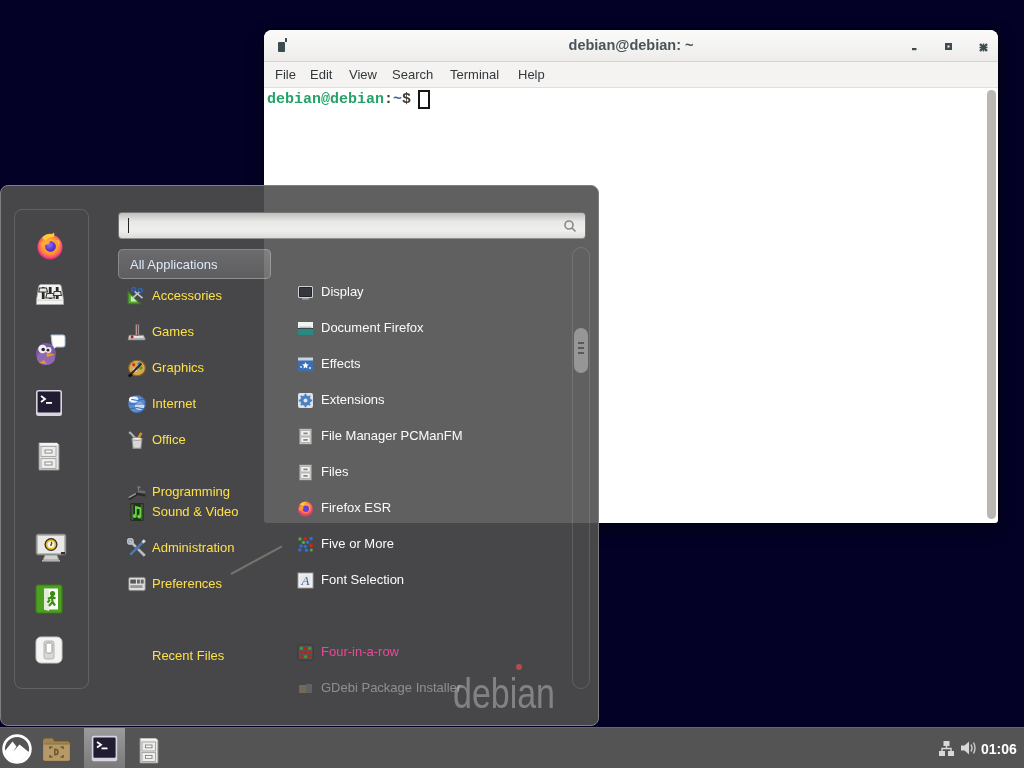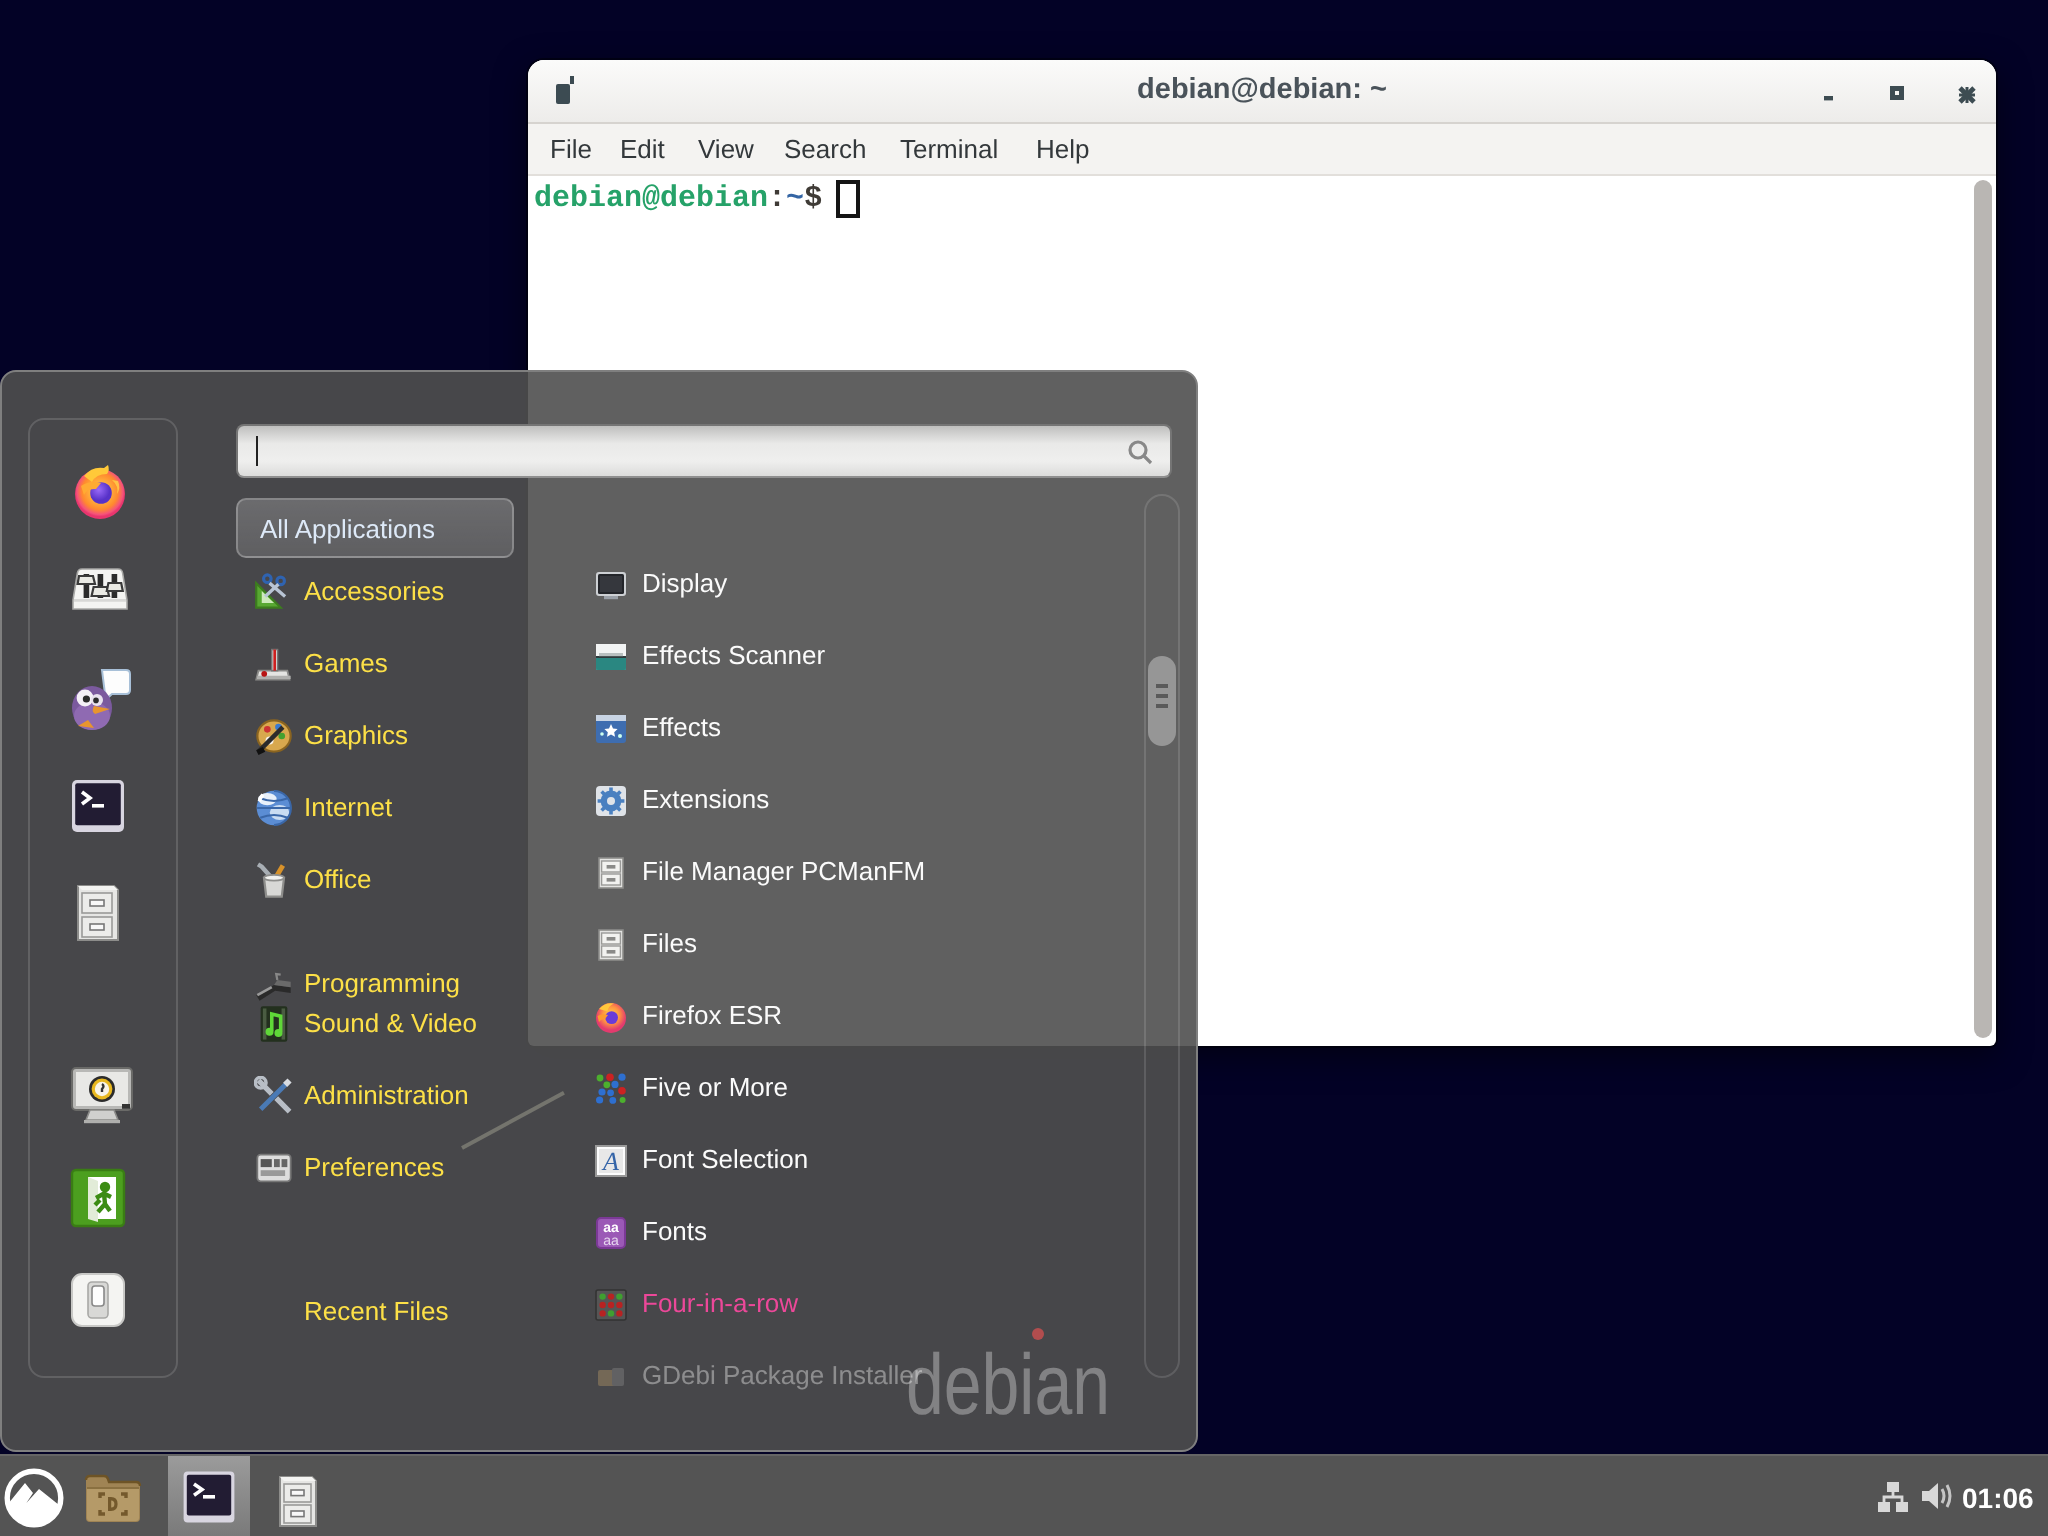--- a/index.html
+++ b/index.html
@@ -24,21 +24,21 @@
 #cursor { left:153px; top:2px; width:12px; height:19px; border:2px solid #151515; }
 #tscroll { left:723px; top:60px; width:9px; height:429px; background:#b9b6b3; border-radius:5px; }
 
 
 #menu { left:0; top:185px; width:599px; height:541px; background:rgba(79,79,79,0.9);
   border:1px solid #7f7f7f; border-radius:8px; }
 #favbox { left:13px; top:23px; width:75px; height:480px; border:1px solid rgba(255,255,255,0.14); border-radius:8px; }
 .fav { left:34px; width:30px; height:30px; }
 #search { left:117px; top:26px; width:468px; height:27px; background:linear-gradient(#bfbfbe 0%, #e9e9e8 35%, #efefee 70%, #dcdcdb 100%); border:1px solid #757575; border-bottom-color:#8f8f8f; border-radius:4px; }
 #scursor { left:9px; top:5px; width:1px; height:15px; background:#222; }
-#allapps { left:117px; top:63px; width:139px; height:30px; background:linear-gradient(rgba(255,255,255,0.20),rgba(255,255,255,0.13)); border:1px solid rgba(255,255,255,0.25); border-radius:5px; }
+#allapps { left:117px; top:63px; width:153px; height:30px; background:linear-gradient(rgba(255,255,255,0.20),rgba(255,255,255,0.13)); border:1px solid rgba(255,255,255,0.25); border-radius:5px; }
 #allapps span { position:absolute; left:11px; top:7px; font-size:13px; color:#dde9f8; }
 .cat { left:126px; height:36px; width:160px; }
 .cat .ci { position:absolute; left:0; top:8px; width:20px; height:20px; } .cat .ci svg { width:20px; height:20px; }
 .cat .cl { position:absolute; left:25px; top:10px; font-size:13px; color:#fde047; }
 .app { left:296px; height:36px; width:280px; }
 .app .ai { position:absolute; left:0; top:10px; width:17px; height:17px; }
 .app .al { position:absolute; left:24px; top:10px; font-size:13px; color:#fbfbfb; }
 .dim .al { color:rgba(255,255,255,0.42) !important; } .dim .ai { opacity:0.45; }
 #mtrack { left:571px; top:61px; width:18px; height:442px; border:1px solid rgba(255,255,255,0.13); border-radius:9px; }
 #mthumb { left:573px; top:142px; width:14px; height:45px; background:#969696; border-radius:7px; }
@@ -201,21 +201,21 @@
         </svg></span>
       <span class="al">Display</span>
     </div>
   <div class="app abs" style="top:124px;">
       <span class="ai"><svg width="17" height="17" viewBox="0 0 17 17">
           <rect x="1" y="2" width="15" height="13" rx="1.5" fill="#2f3a3c"></rect>
           <path d="M1 2 h15 v6 h-15 z" fill="#f2f4f4"></path>
           <rect x="1" y="9" width="15" height="6" fill="#2aa198" opacity="0.75"></rect>
           <rect x="2.5" y="6.5" width="12" height="1.6" fill="#b8c0c0"></rect>
         </svg></span>
-      <span class="al">Effects Scanner</span>
+      <span class="al">Document Firefox</span>
     </div>
   <div class="app abs" style="top:160px;">
       <span class="ai"><svg width="17" height="17" viewBox="0 0 17 17">
           <rect x="1" y="1.5" width="15" height="14" rx="1.5" fill="#3e6db0"></rect>
           <rect x="1" y="1.5" width="15" height="3" fill="#c8d4e4"></rect>
           <path d="M8.5 6 l1 2.2 2.3.3 -1.7 1.6.4 2.3 -2 -1.1 -2 1.1.4 -2.3 -1.7 -1.6 2.3 -.3 z" fill="#fff"></path>
           <circle cx="13" cy="12" r="1" fill="#cfe"></circle>
           <circle cx="4" cy="11" r="0.9" fill="#cfe"></circle>
         </svg></span>
       <span class="al">Effects</span>
@@ -283,29 +283,20 @@
         </svg></span>
       <span class="al">Five or More</span>
     </div>
   <div class="app abs" style="top:376px;">
       <span class="ai"><svg width="17" height="17" viewBox="0 0 17 17">
           <rect x="1" y="1" width="15" height="15" fill="#fdfdfd" stroke="#9a9a9a" stroke-width="1"></rect>
           <rect x="2.5" y="2.5" width="12" height="12" fill="#e8e8e8"></rect>
           <text x="8.5" y="13" font-family="Liberation Serif, serif" font-style="italic" font-size="13" fill="#3565a8" text-anchor="middle">A</text>
         </svg></span>
       <span class="al">Font Selection</span>
-    </div>
-  <div class="app abs" style="top:412px;">
-      <span class="ai"><svg width="17" height="17" viewBox="0 0 17 17">
-          <rect x="1.5" y="1" width="14" height="15" rx="2" fill="#9b59b6"></rect>
-          <rect x="1.5" y="1" width="14" height="15" rx="2" fill="none" stroke="#7b3996" stroke-width="1"></rect>
-          <text x="8.5" y="8" font-size="7" fill="#fff" text-anchor="middle" font-weight="bold">aa</text>
-          <text x="8.5" y="14.5" font-size="7" fill="#e8d8f0" text-anchor="middle">aa</text>
-        </svg></span>
-      <span class="al">Fonts</span>
     </div>
   <div class="app abs" style="top:448px;">
       <span class="ai"><svg width="17" height="17" viewBox="0 0 17 17">
           <rect x="1" y="1" width="15" height="15" rx="1" fill="#555" stroke="#333" stroke-width="0.8"></rect>
           <circle cx="4.3" cy="4.3" r="1.6" fill="#3f9f30"></circle>
           <circle cx="8.5" cy="4.3" r="1.6" fill="#b82222"></circle>
           <circle cx="12.7" cy="4.3" r="1.6" fill="#3f9f30"></circle>
           <circle cx="4.3" cy="8.5" r="1.6" fill="#b82222"></circle>
           <circle cx="8.5" cy="8.5" r="1.6" fill="#b82222"></circle>
           <circle cx="12.7" cy="8.5" r="1.6" fill="#b82222"></circle>

